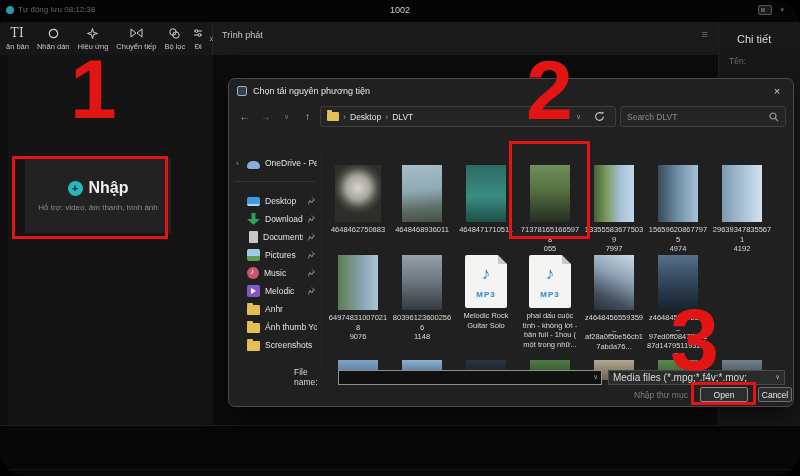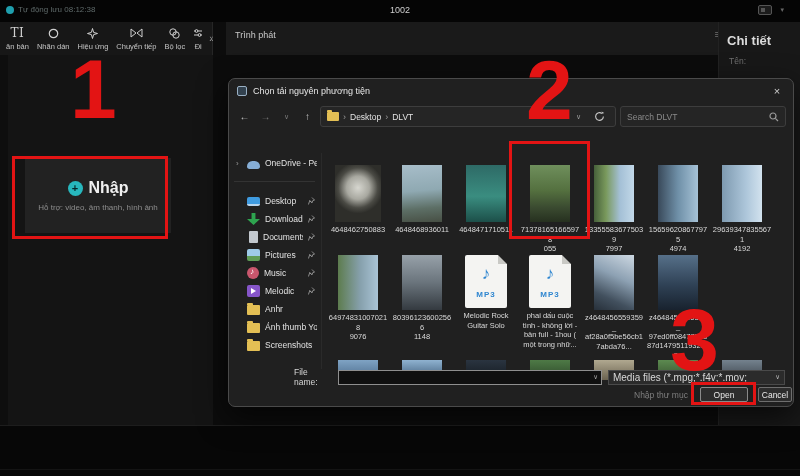--- a/index.html
+++ b/index.html
@@ -1,18 +1,18 @@
 <!DOCTYPE html>
 <html><head>
 <meta charset="utf-8">
 <style>
   * { margin:0; padding:0; box-sizing:border-box; }
   html,body { background:#000; }
   body { font-family:"Liberation Sans", sans-serif; }
-  .screen { position:relative; width:800px; height:476px; background:#040404; overflow:hidden; }
+  .screen { position:relative; width:800px; height:476px; background:#040404; overflow:hidden;border-radius:25px; }
 
   
   .titlebar { position:absolute; left:0; top:0; width:800px; height:22px; background:#050505; }
   .autosave { position:absolute; left:6px; top:5px; display:flex; align-items:center; gap:4px; font-size:8px; color:#5f6a6a; }
   .autosave-dot { width:8px; height:8px; border-radius:50%; background:#1f9fae; }
   .doc-title { position:absolute; left:0; right:0; top:5px; text-align:center; font-size:9px; color:#cfcfcf; }
   .layout-btn { position:absolute; right:28px; top:5px; width:14px; height:10px; border:1px solid #555; border-radius:2px; background:#1c1c1c; }
   .layout-btn:after { content:""; position:absolute; left:2px; top:2px; width:4px; height:4px; background:#555; }
   .layout-caret { position:absolute; right:16px; top:6px; color:#666; font-size:7px; }
 
@@ -25,26 +25,26 @@
 
   .left-strip { position:absolute; left:0; top:55px; width:8px; height:370px; background:#0e0e0e; }
   .media-panel { position:absolute; left:8px; top:55px; width:205px; height:370px; background:#141414; }
   .import-box { position:absolute; left:17px; top:103px; width:146px; height:75px; background:#222222; display:flex; flex-direction:column; align-items:center; justify-content:center; gap:6px; }
   .import-row { display:flex; align-items:center; gap:6px; }
   .plus-circle { width:15px; height:15px; border-radius:50%; background:#27b7bd; color:#06282a; font-size:11px; line-height:14px; text-align:center; font-weight:bold; }
   .import-label { font-size:16px; font-weight:bold; color:#f0f0f0; }
   .import-hint { font-size:8px; color:#8d8d8d; }
 
   .player-panel { position:absolute; left:213px; top:22px; width:505px; height:403px; background:#0c0c0c; }
-  .player-header { position:absolute; left:13px; top:0; width:100%; height:33px; background:#1a1a1a; }
+  .player-header { position:absolute; left:0; top:0; width:100%; height:33px; background:#1a1a1a; }
   .player-title { position:absolute; left:9px; top:8px; font-size:9px; color:#c9c9c9; }
   .player-menu { position:absolute; right:10px; top:6px; color:#6f6f6f; font-size:11px; }
 
   .details-panel { position:absolute; left:718px; top:22px; width:82px; height:403px; background:#181818; border-left:1px solid #222; }
-  .details-title { position:absolute; left:8px; top:11px; font-size:13px; font-weight:bold; color:#dcdcdc; }
+  .details-title { position:absolute; left:18px; top:11px; font-size:11px; font-weight:normal; color:#dcdcdc; }
   .details-name-label { position:absolute; left:10px; top:34px; font-size:8.5px; color:#6f6f6f; }
 
   .timeline { position:absolute; left:0; top:425px; width:800px; height:51px; background:#070707; border-top:1px solid #1d1d1d; }
   .timeline-line { position:absolute; left:0; top:43px; width:100%; height:1px; background:#141414; }
 
   
   .dialog { position:absolute; left:228px; top:78px; width:566px; height:329px; background:#202020; border:1px solid #4a4a4a; border-radius:7px; box-shadow:0 10px 30px rgba(0,0,0,0.65); z-index:10; }
   .dlg-titlebar { position:absolute; left:0; top:0; width:100%; height:23px; display:flex; align-items:center; padding:0 8px; gap:6px; }
   .dlg-appicon { width:10px; height:10px; border:1.5px solid #9ab0c4; border-radius:2px; background:#33424f; }
   .dlg-title { font-size:9px; color:#e6e6e6; }

